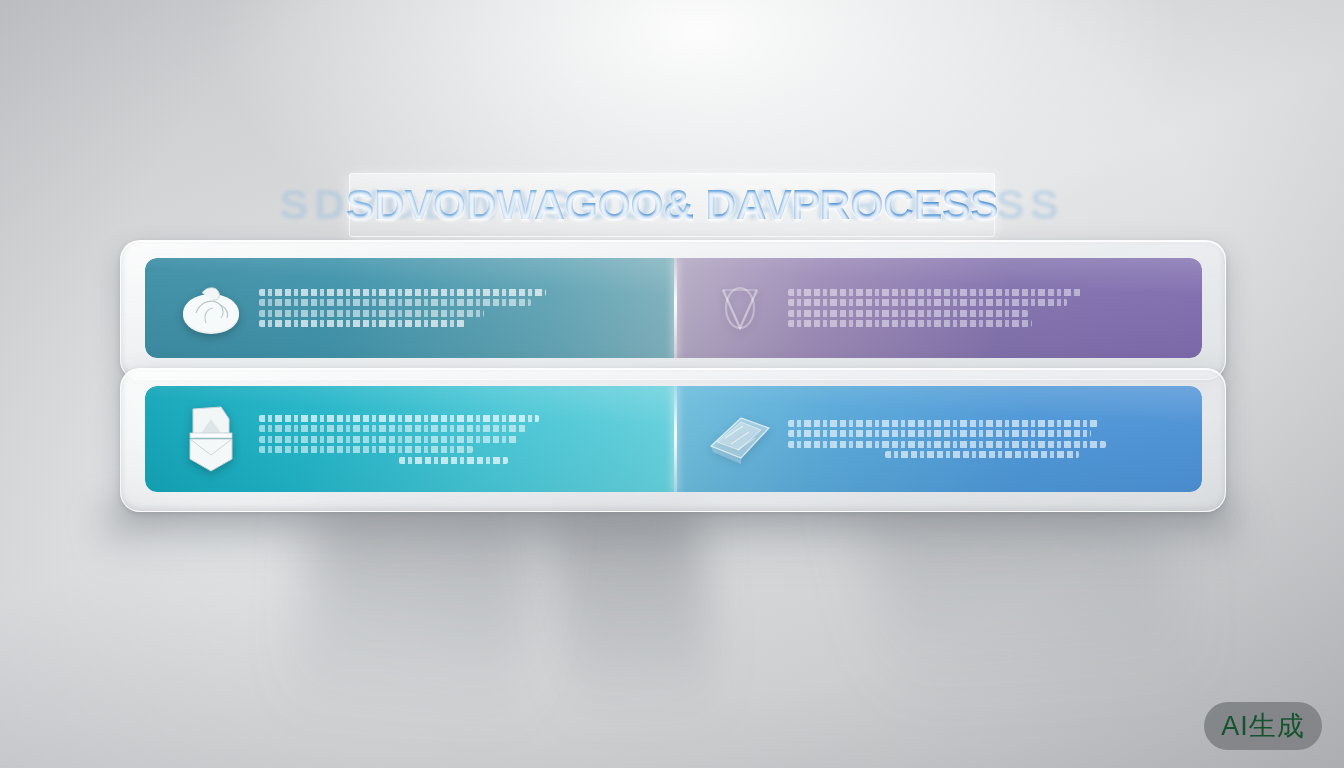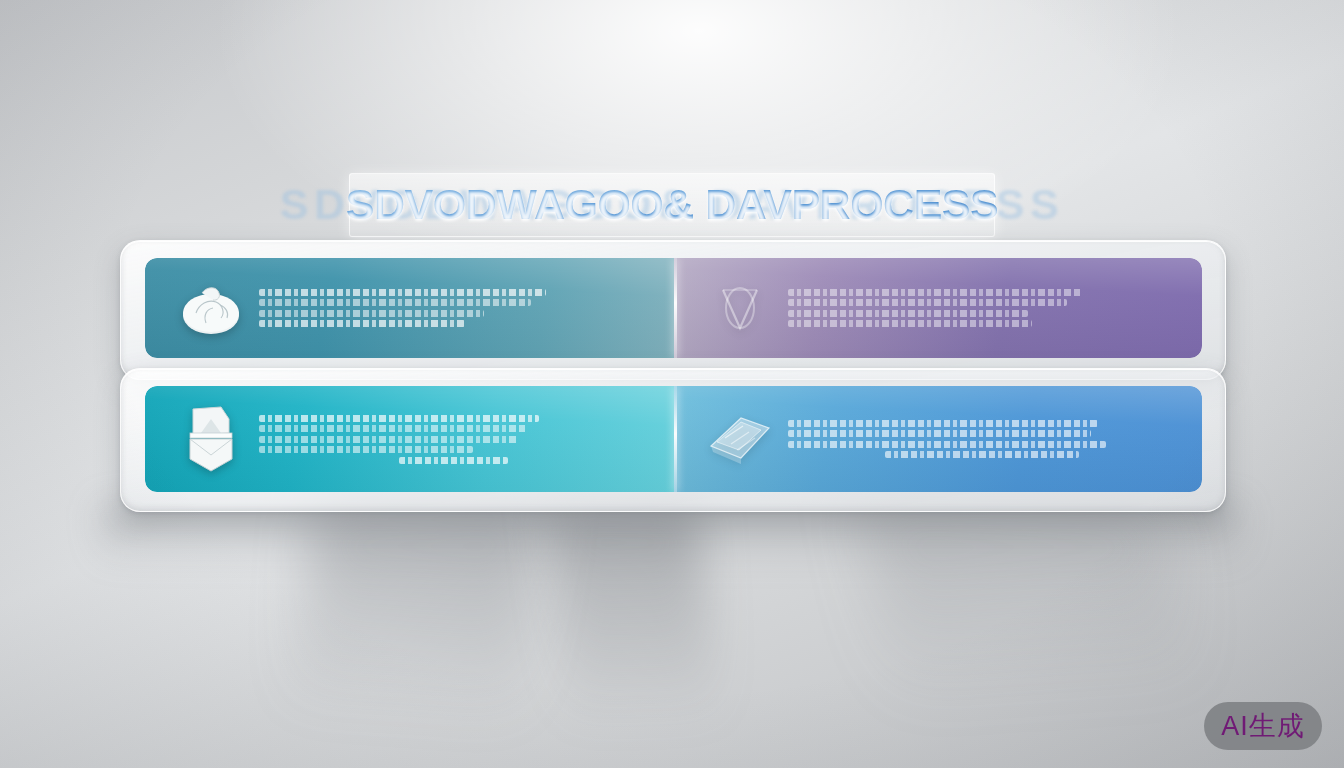--- a/index.html
+++ b/index.html
@@ -125,21 +125,21 @@
   .cell.purple-txt .txt .ln{opacity:0.52;}
   .cell.blue-txt .txt .ln{opacity:0.70;}
   .sr{position:absolute;width:1px;height:1px;overflow:hidden;clip:rect(0 0 0 0);white-space:nowrap;}
 
   
   .watermark{
     position:absolute;right:22px;bottom:18px;
     width:118px;height:48px;border-radius:24px;
     background:rgba(125,128,131,0.88);
     display:flex;align-items:center;justify-content:center;
-    color:#701a75;font-size:27px;letter-spacing:1px;
+    color:#14532d;font-size:27px;letter-spacing:1px;
   }
 </style>
 </head>
 <body>
 
 <div class="floor-shadow fs4"></div>
 <div class="floor-shadow fs1"></div>
 <div class="floor-shadow fs2"></div>
 <div class="floor-shadow fs3"></div>
 

